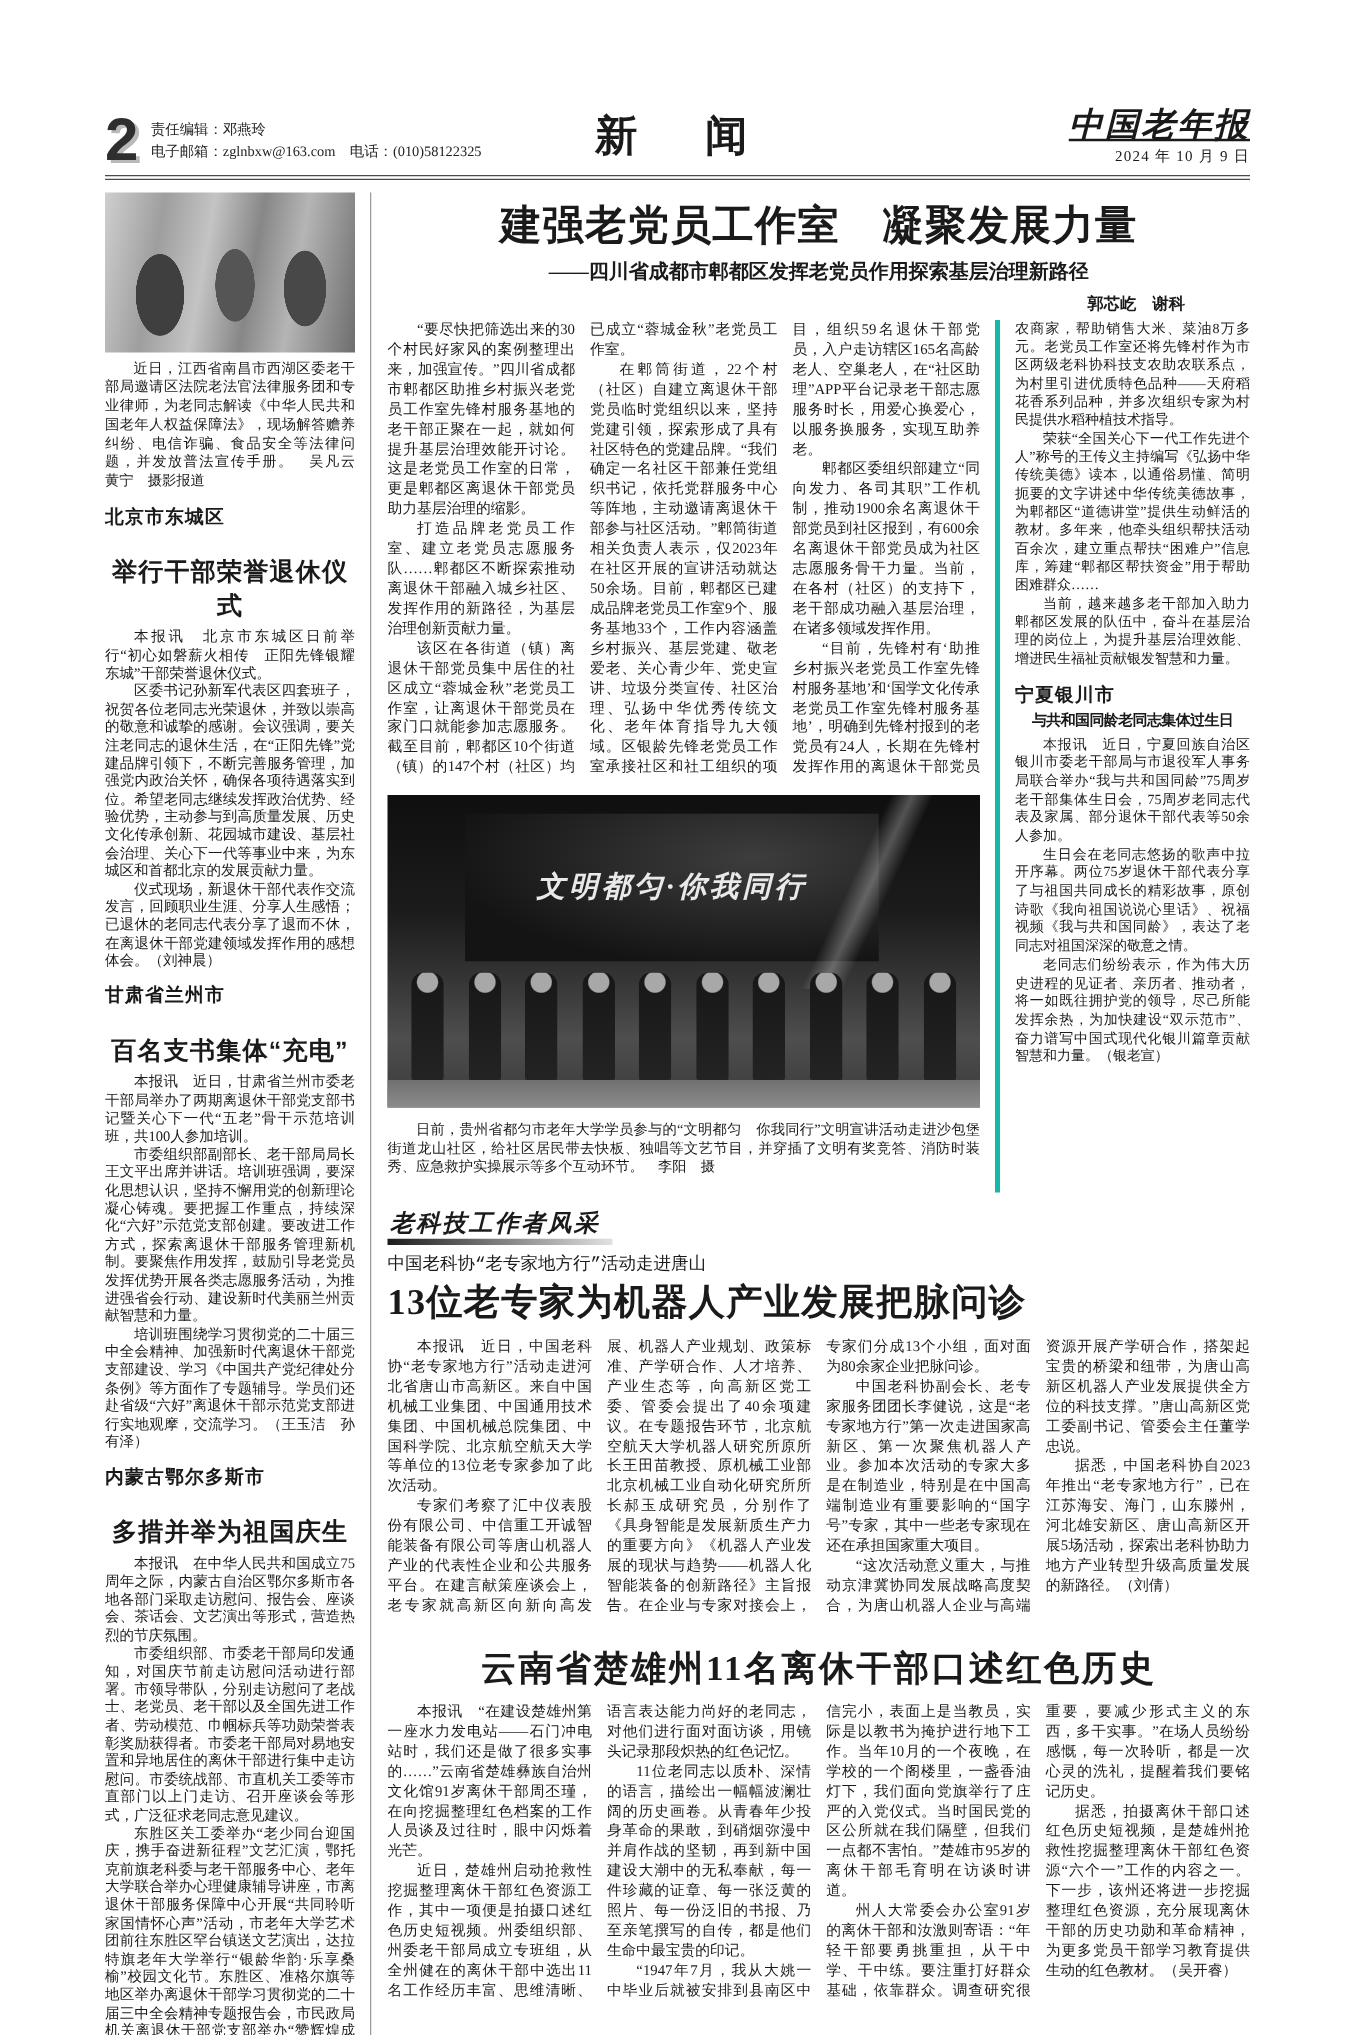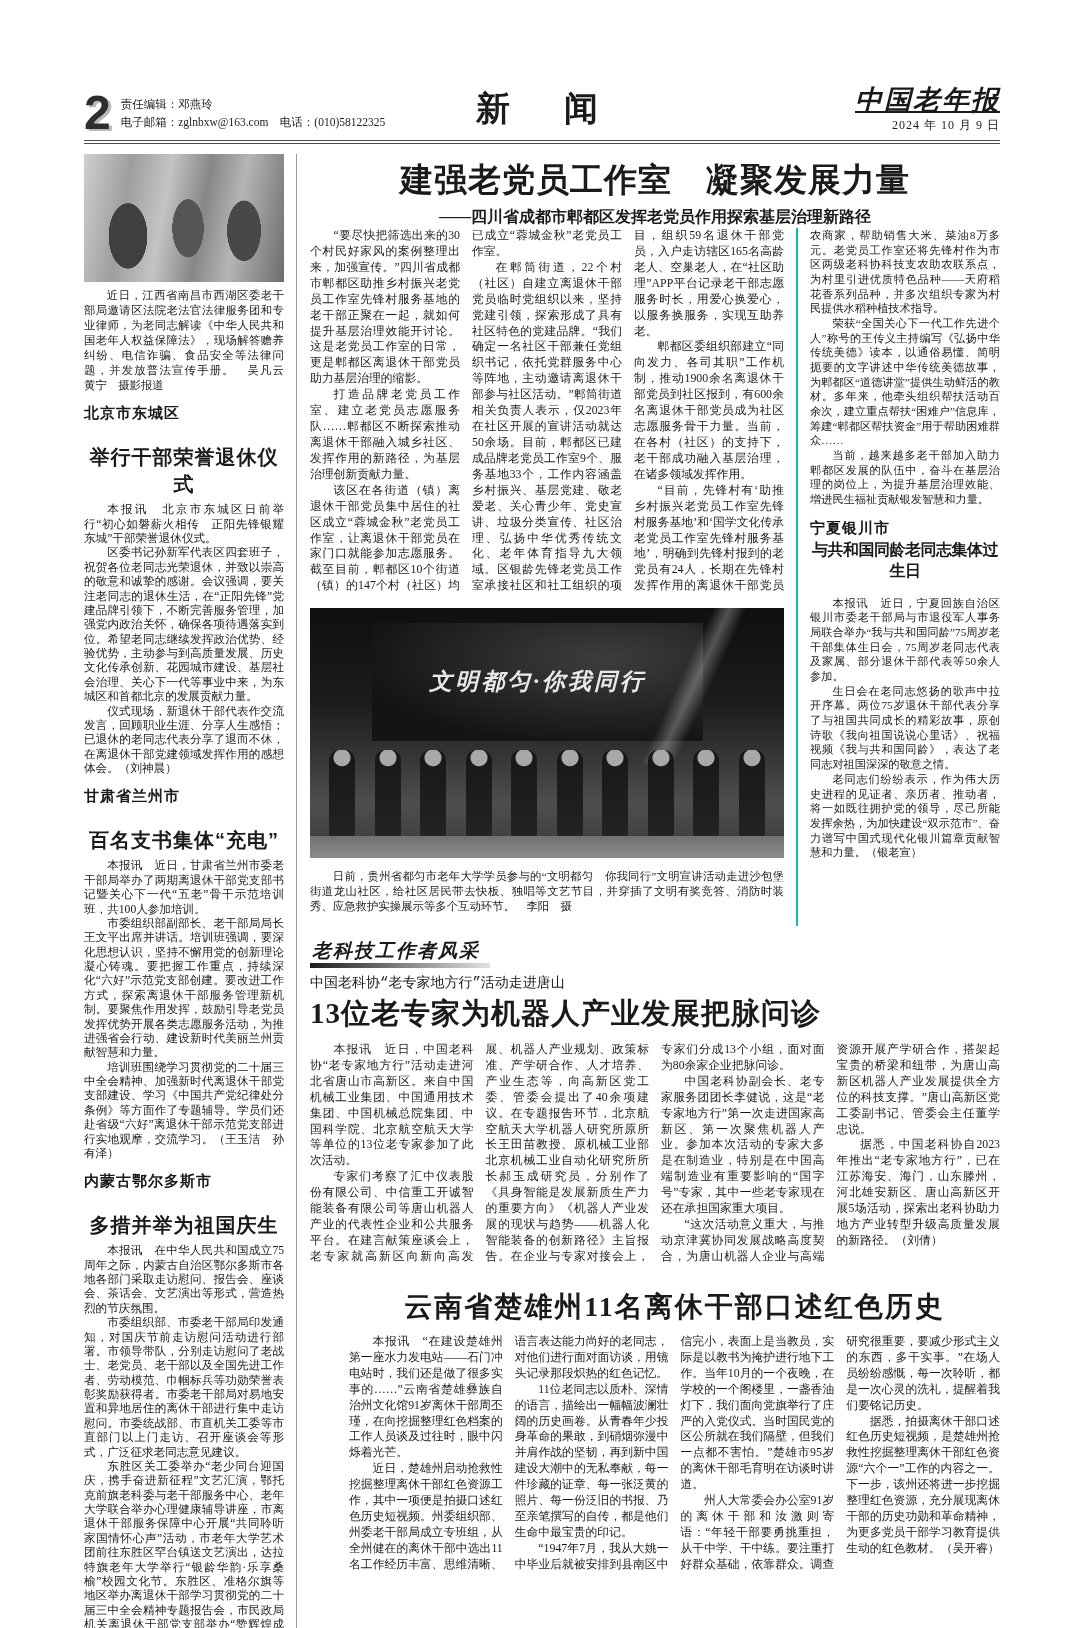--- a/index.html
+++ b/index.html
@@ -52,36 +52,36 @@
     background:radial-gradient(ellipse at 70% 30%, #3d3d3d, #141414 75%);
     display:flex;align-items:center;justify-content:center;}
   .screen-text{color:#e9e9e9;font-style:italic;font-weight:700;font-size:23px;letter-spacing:3px;}
   .streak{position:absolute;right:4%;top:0;width:30%;height:62%;
     background:linear-gradient(115deg,rgba(0,0,0,0) 42%,rgba(255,255,255,.28) 50%,rgba(0,0,0,0) 58%);}
   .performers{position:absolute;bottom:22px;left:4%;right:4%;display:flex;justify-content:space-between;align-items:flex-end;}
   .performer{width:26px;height:86px;border-radius:10px 10px 2px 2px;
     background:radial-gradient(circle at 50% 9%, #a8a8a8 8px, rgba(0,0,0,0) 9px),linear-gradient(#171717,#232323);}
   .floor{position:absolute;bottom:0;left:0;right:0;height:22px;background:linear-gradient(#707070,#8c8c8c);}
 
-  .right-col{flex:1;margin-left:12px;border-left:2px solid #14b8a6;padding-left:12px;}
+  .right-col{flex:1;margin-left:12px;border-left:4px solid #14b8a6;padding-left:12px;}
   .cont p,.nx-body p{font-size:11.2px;line-height:1.31;}
   .cont p:first-child{text-indent:0;}
   .ningxia{margin-top:12px;}
-  .nx-title{font-size:16px;font-weight:900;text-align:center;font-family:"Liberation Sans","DejaVu Sans",sans-serif;letter-spacing:-.5px;margin:2px 0 14px;}
+  .nx-title{font-size:12px;font-weight:900;text-align:center;font-family:"Liberation Sans","DejaVu Sans",sans-serif;letter-spacing:-.5px;margin:2px 0 4px;}
 
   
   .science{margin-top:12px;}
   .kicker{display:inline-block;font-style:italic;font-weight:800;font-size:19px;letter-spacing:2px;padding:0 10px 4px 2px;
     background:linear-gradient(to right,#1c1c1c,#e2e2e2) bottom / 100% 5px no-repeat;}
   .shoulder{text-align:left;font-size:14px;margin:6px 0 2px;font-family:Liberation Mono, monospace;}
   .sci-title{text-align:left;font-size:29px;font-weight:900;margin:0 0 8px;letter-spacing:1px;}
   .cols4{height:234px;column-count:4;column-gap:12px;column-fill:auto;overflow:hidden;}
 
   
-  .yunnan{margin-top:12px;margin-left:39px;}
+  .yunnan{margin-top:12px;}
   .yn-title{text-align:center;font-size:28px;font-weight:900;margin:0 0 8px;letter-spacing:2px;}
   .cols4b{height:248px;column-count:4;column-gap:12px;column-fill:auto;overflow:hidden;}
 </style>
 </head>
 <body>
 
 <div class="sheet">
   <div class="inner">
 
     <header class="masthead-row">
@@ -134,20 +134,21 @@
               <p>东胜区关工委举办“老少同台迎国庆，携手奋进新征程”文艺汇演，鄂托克前旗老科委与老干部服务中心、老年大学联合举办心理健康辅导讲座，市离退休干部服务保障中心开展“共同聆听家国情怀心声”活动，市老年大学艺术团前往东胜区罕台镇送文艺演出，达拉特旗老年大学举行“银龄华韵·乐享桑榆”校园文化节。东胜区、准格尔旗等地区举办离退休干部学习贯彻党的二十届三中全会精神专题报告会，市民政局机关离退休干部党支部举办“赞辉煌成就　聚银发力量”专题学习调研。（杨世雄）</p>
             </div>
         </section>
       </aside>
 
       <main class="mainarea">
 
         <div class="art-head">
           <h1>建强老党员工作室　凝聚发展力量</h1>
           <p class="subtitle">——四川省成都市郫都区发挥老党员作用探索基层治理新路径</p>
+          <div class="byline">郭芯屹　谢科</div>
         </div>
 
         <div class="main-top">
           <div class="left-flow">
             <div class="cols3">
                 <p>“要尽快把筛选出来的30个村民好家风的案例整理出来，加强宣传。”四川省成都市郫都区助推乡村振兴老党员工作室先锋村服务基地的老干部正聚在一起，就如何提升基层治理效能开讨论。这是老党员工作室的日常，更是郫都区离退休干部党员助力基层治理的缩影。</p>
                 <p>打造品牌老党员工作室、建立老党员志愿服务队……郫都区不断探索推动离退休干部融入城乡社区、发挥作用的新路径，为基层治理创新贡献力量。</p>
                 <p>该区在各街道（镇）离退休干部党员集中居住的社区成立“蓉城金秋”老党员工作室，让离退休干部党员在家门口就能参加志愿服务。截至目前，郫都区10个街道（镇）的147个村（社区）均已成立“蓉城金秋”老党员工作室。</p>
                 <p>在郫筒街道，22个村（社区）自建立离退休干部党员临时党组织以来，坚持党建引领，探索形成了具有社区特色的党建品牌。“我们确定一名社区干部兼任党组织书记，依托党群服务中心等阵地，主动邀请离退休干部参与社区活动。”郫筒街道相关负责人表示，仅2023年在社区开展的宣讲活动就达50余场。目前，郫都区已建成品牌老党员工作室9个、服务基地33个，工作内容涵盖乡村振兴、基层党建、敬老爱老、关心青少年、党史宣讲、垃圾分类宣传、社区治理、弘扬中华优秀传统文化、老年体育指导九大领域。区银龄先锋老党员工作室承接社区和社工组织的项目，组织59名退休干部党员，入户走访辖区165名高龄老人、空巢老人，在“社区助理”APP平台记录老干部志愿服务时长，用爱心换爱心，以服务换服务，实现互助养老。</p>
                 <p>郫都区委组织部建立“同向发力、各司其职”工作机制，推动1900余名离退休干部党员到社区报到，有600余名离退休干部党员成为社区志愿服务骨干力量。当前，在各村（社区）的支持下，老干部成功融入基层治理，在诸多领域发挥作用。</p>

